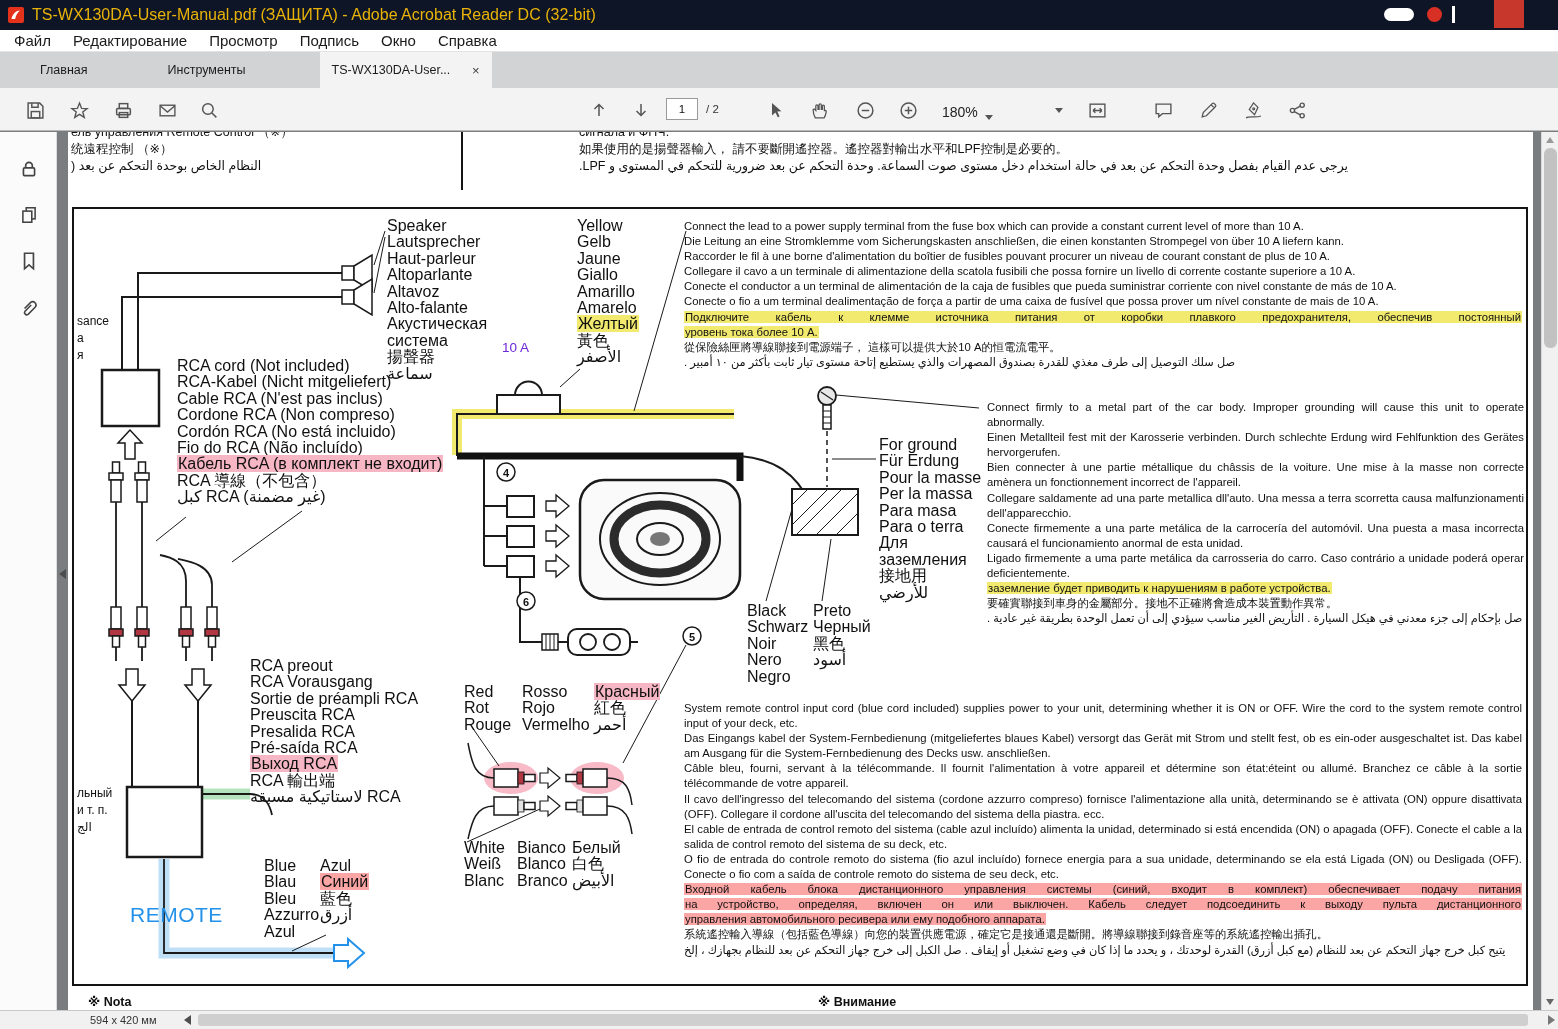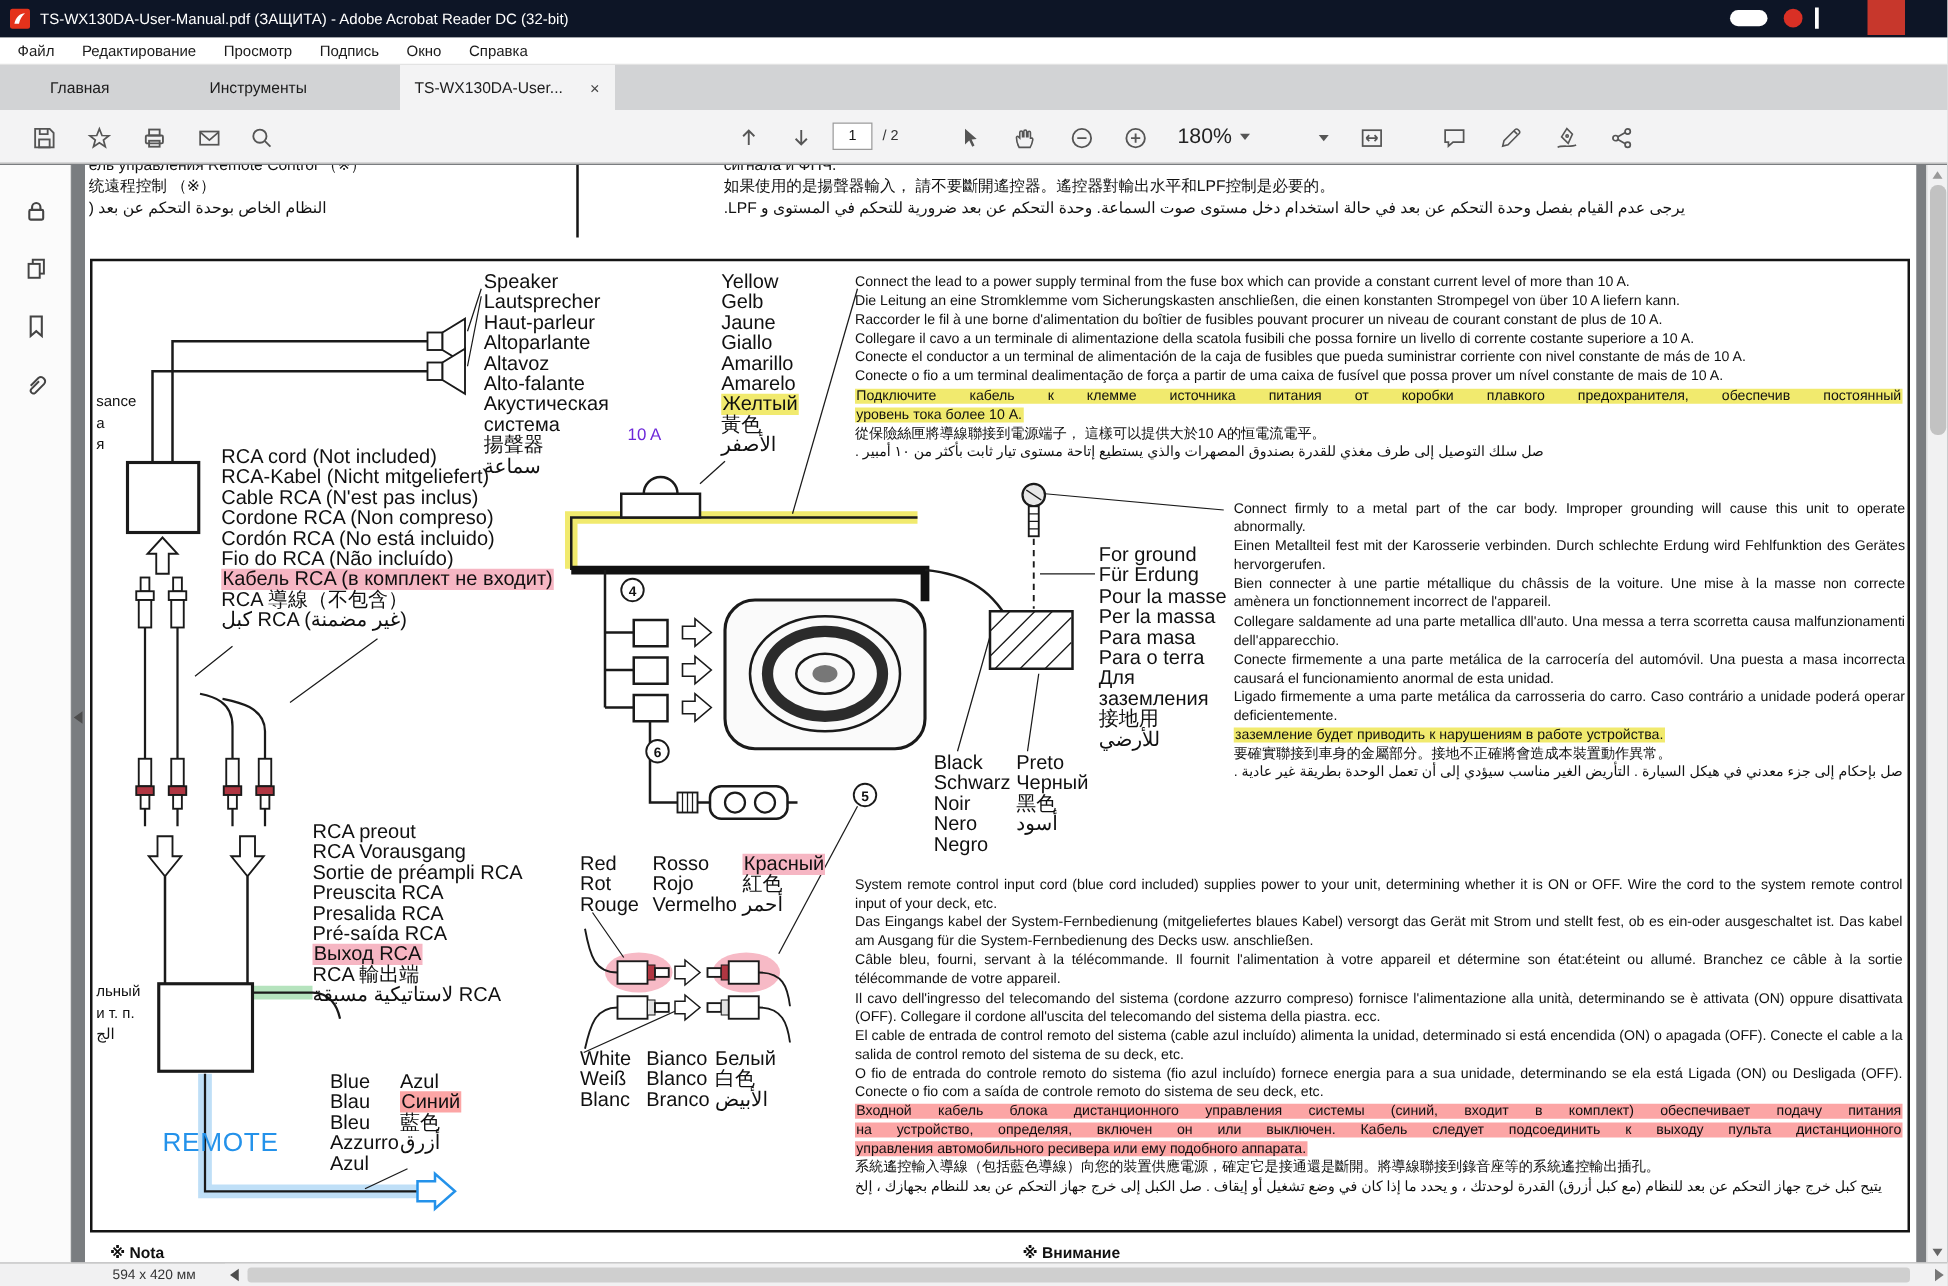--- a/index.html
+++ b/index.html
@@ -1,46 +1,46 @@
 <!DOCTYPE html>
 <html><head>
 <meta charset="utf-8">
 <style>
   *{margin:0;padding:0;box-sizing:border-box}
   html,body{width:1558px;height:1029px;overflow:hidden;font-family:"Liberation Sans","DejaVu Sans",sans-serif}
   #app{position:relative;width:1558px;height:1029px;background:#7a7d80}
 
   
   #titlebar{position:absolute;left:0;top:0;width:100%;height:30px;background:#0d1526;color:#f2f2f2;display:flex;align-items:center}
-  #titlebar .ttl{font-size:12px;margin-left:8px;color:#ffffff}
+  #titlebar .ttl{font-size:16px;margin-left:8px;color:#eab308}
   .appicon{width:16px;height:16px;margin-left:8px;background:#e4321b;border-radius:2px;position:relative;flex:0 0 auto}
   .appicon svg{position:absolute;inset:0}
   .tb-pill{position:absolute;left:1384px;top:8px;width:30px;height:13px;background:#fff;border-radius:7px}
   .tb-dot{position:absolute;left:1427px;top:7px;width:15px;height:15px;background:#d93025;border-radius:50%}
   .tb-bar{position:absolute;left:1452px;top:6px;width:3px;height:17px;background:#fff}
   .tb-close{position:absolute;left:1494px;top:0;width:30px;height:28px;background:#c7372c}
 
   
   #menubar{position:absolute;left:0;top:30px;width:100%;height:22px;background:#ffffff;display:flex;align-items:center;padding-left:14px;gap:22px;border-bottom:1px solid #e3e3e3}
-  .menu-item{font-size:12px;color:#1a1a1a;cursor:default}
+  .menu-item{font-size:15px;color:#1a1a1a;cursor:default}
 
   
   #tabbar{position:absolute;left:0;top:52px;width:100%;height:36px;background:#d2d3d5;display:flex;align-items:flex-end}
   .tab{height:36px;display:flex;align-items:center;justify-content:center;font-size:12.5px;color:#1c1c1c;padding:0 40px}
   .tab.doc{background:#f3f3f4;min-width:172px;justify-content:space-between;padding:0 12px;margin-left:34px}
   .tab .x{color:#444;font-size:13px;margin-left:14px}
 
   
   #toolbar{position:absolute;left:0;top:88px;width:100%;height:43px;background:#f3f3f4;border-bottom:1px solid #b9b9b9}
   .ticon{position:absolute;top:9px;width:26px;height:26px;display:flex;align-items:center;justify-content:center;border-radius:3px}
   .ticon svg{display:block}
   #pagebox{position:absolute;left:666px;top:10px;width:32px;height:22px;border:1px solid #9a9a9a;background:#fff;font-size:11.5px;text-align:center;color:#111}
   .ttext{position:absolute;top:15px;font-size:11.5px;color:#333}
   .caret{width:0;height:0;border-left:4px solid transparent;border-right:4px solid transparent;border-top:5px solid #555}
-  .zoombox{position:absolute;left:938px;top:10px;width:62px;height:22px;display:flex;align-items:center;gap:7px;padding:0 4px;font-size:17px;color:#222}
+  .zoombox{position:absolute;left:938px;top:10px;width:62px;height:22px;display:flex;align-items:flex-end;gap:7px;padding:0 4px;font-size:14px;color:#222}
 
   
   #sidebar{position:absolute;left:0;top:132px;width:57px;height:878px;background:#fbfbfb;border-right:1px solid #dcdcdc}
   .sicon{position:absolute;left:16px;width:26px;height:26px;display:flex;align-items:center;justify-content:center}
 
   
   #content{position:absolute;left:57px;top:132px;width:1501px;height:878px;background:#7a7d80;overflow:hidden}
   #pdfpage{position:absolute;left:11px;top:0;width:1465px;height:878px;background:#ffffff;overflow:hidden}
   #vscroll{position:absolute;right:0;top:0;width:17px;height:878px;background:#f1f1f2;border-left:1px solid #dadada}
   #vthumb{position:absolute;left:2px;top:16px;width:13px;height:200px;background:#c2c2c2;border-radius:6px}

